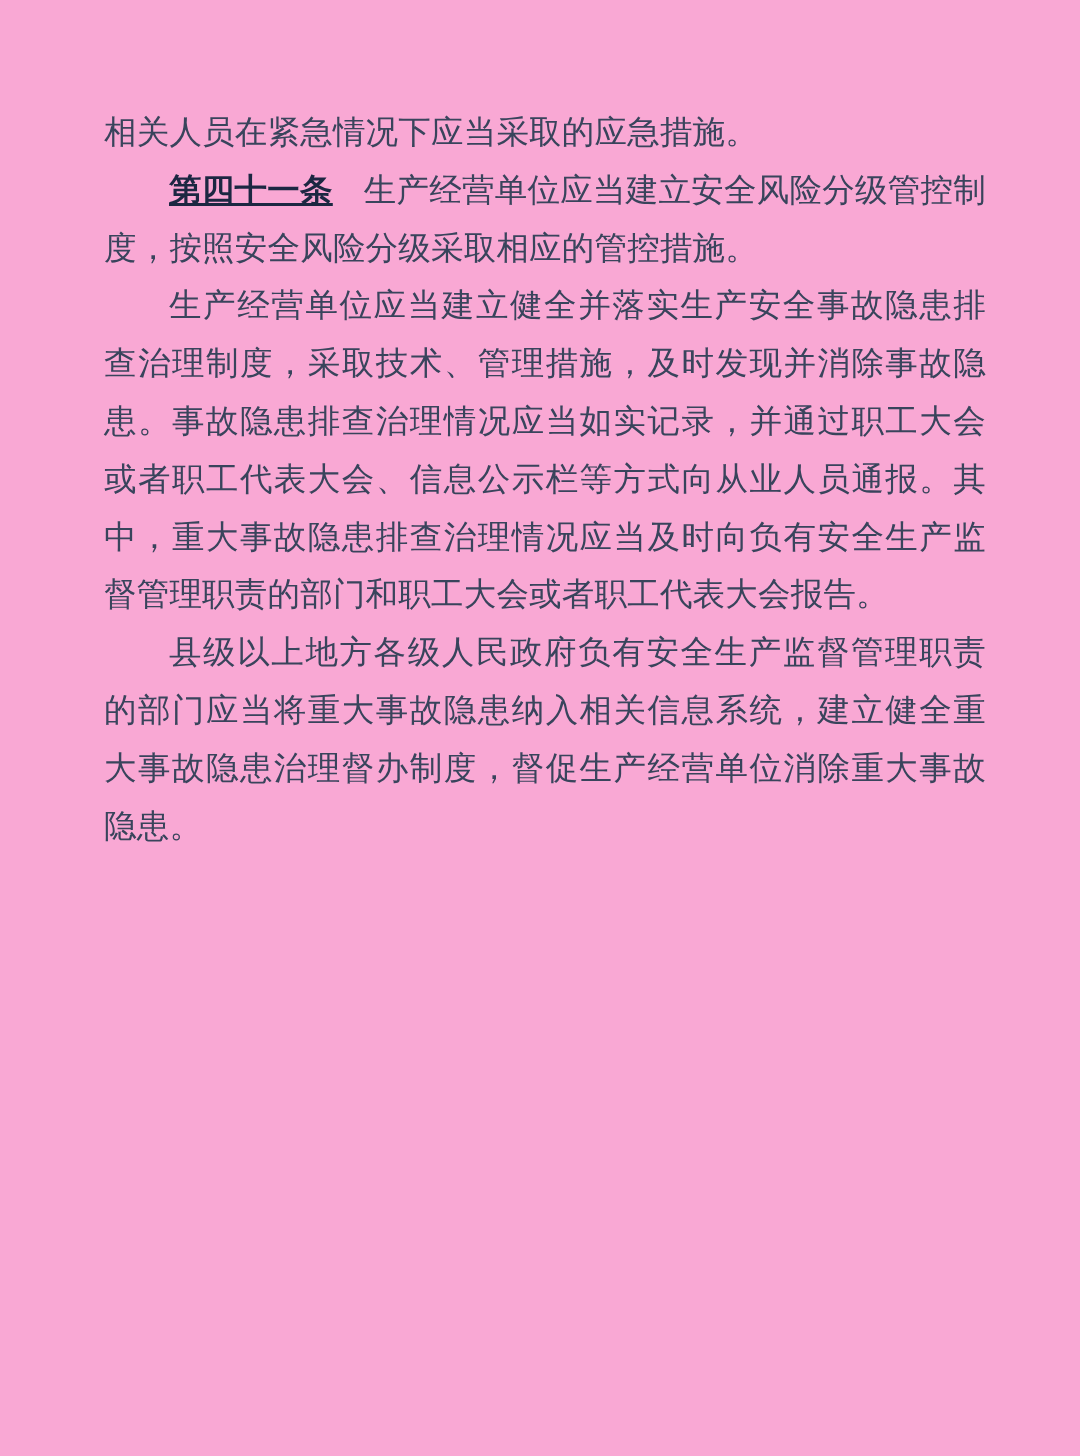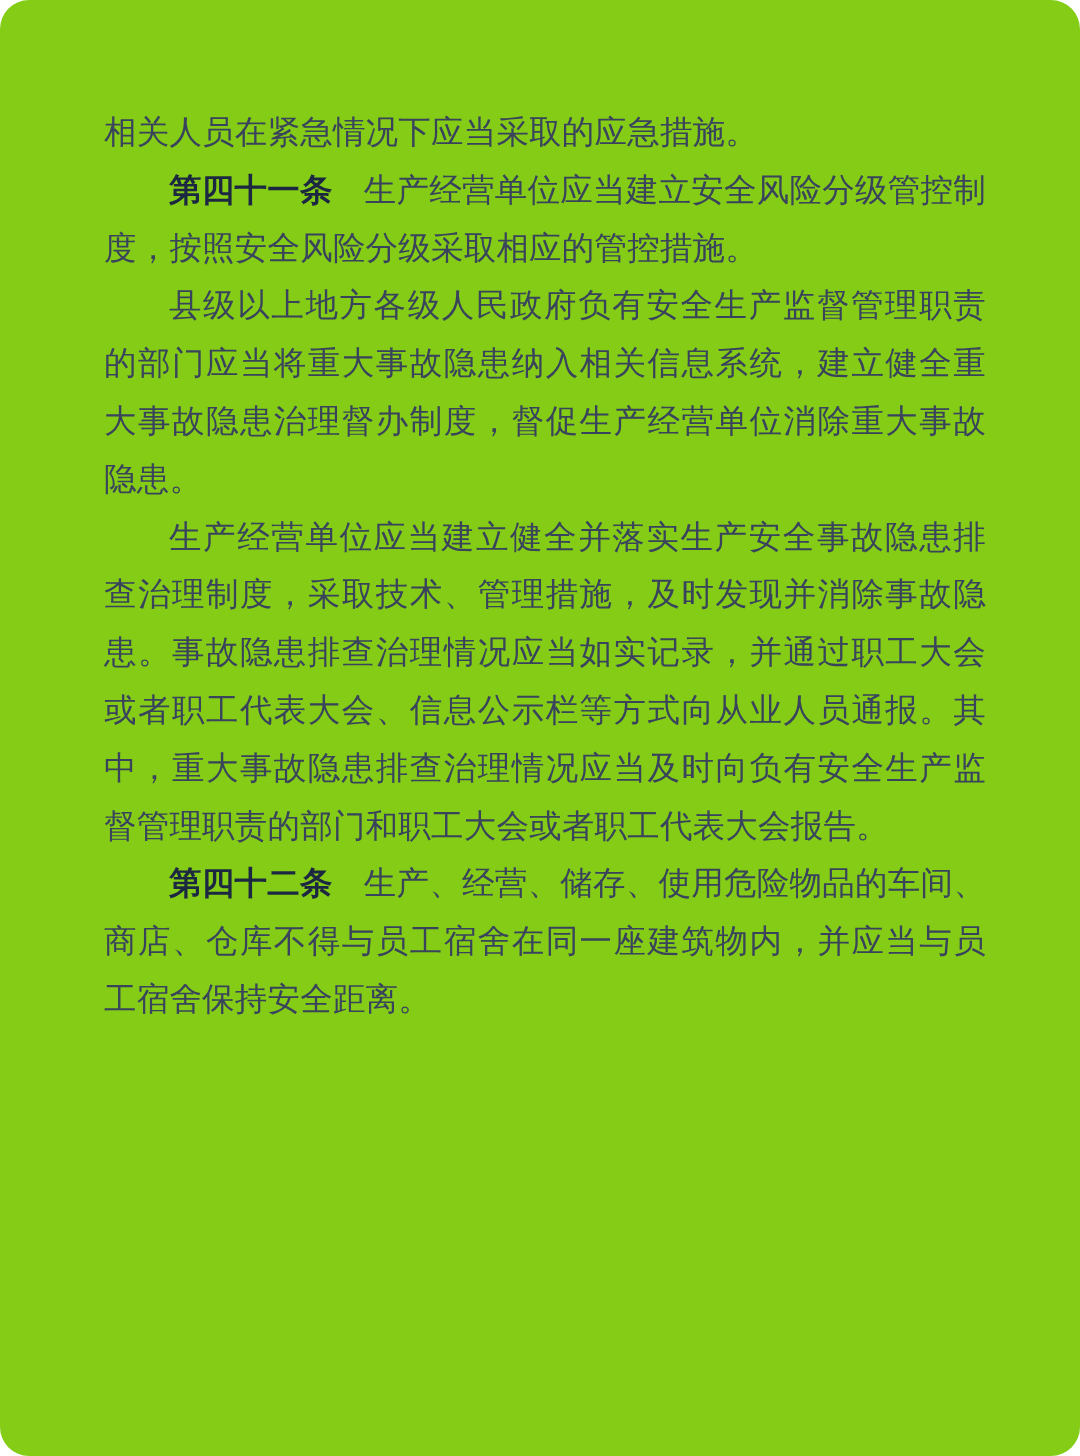--- a/index.html
+++ b/index.html
@@ -41,21 +41,20 @@
     color: #1c2742;
     margin-right: 0.95em;
   }
   .body-text {
     color: inherit;
   }
 </style>
 </head>
 <body>
 
-<div class="page" style="background: #84cc16; border-radius: 29px;">
+<div class="page" style="background: #f9a8d4;">
   <div class="content" style="color: rgb(57, 68, 92);">
       <p class="para no-indent"><span class="body-text">相关人员在紧急情况下应当采取的应急措施。</span></p>
-      <p class="para"><span class="article-no" style="color: rgb(28, 39, 66);">第四十一条</span><span class="body-text">生产经营单位应当建立安全风险分级管控制度，按照安全风险分级采取相应的管控措施。</span></p>
+      <p class="para"><span class="article-no" style="color: rgb(28, 39, 66); text-decoration: underline;">第四十一条</span><span class="body-text">生产经营单位应当建立安全风险分级管控制度，按照安全风险分级采取相应的管控措施。</span></p>
+      <p class="para"><span class="body-text">生产经营单位应当建立健全并落实生产安全事故隐患排查治理制度，采取技术、管理措施，及时发现并消除事故隐患。事故隐患排查治理情况应当如实记录，并通过职工大会或者职工代表大会、信息公示栏等方式向从业人员通报。其中，重大事故隐患排查治理情况应当及时向负有安全生产监督管理职责的部门和职工大会或者职工代表大会报告。</span></p>
       <p class="para"><span class="body-text">县级以上地方各级人民政府负有安全生产监督管理职责的部门应当将重大事故隐患纳入相关信息系统，建立健全重大事故隐患治理督办制度，督促生产经营单位消除重大事故隐患。</span></p>
-      <p class="para"><span class="body-text">生产经营单位应当建立健全并落实生产安全事故隐患排查治理制度，采取技术、管理措施，及时发现并消除事故隐患。事故隐患排查治理情况应当如实记录，并通过职工大会或者职工代表大会、信息公示栏等方式向从业人员通报。其中，重大事故隐患排查治理情况应当及时向负有安全生产监督管理职责的部门和职工大会或者职工代表大会报告。</span></p>
-      <p class="para"><span class="article-no" style="color: rgb(28, 39, 66);">第四十二条</span><span class="body-text">生产、经营、储存、使用危险物品的车间、商店、仓库不得与员工宿舍在同一座建筑物内，并应当与员工宿舍保持安全距离。</span></p>
     </div>
 </div>
 
 </body></html>

